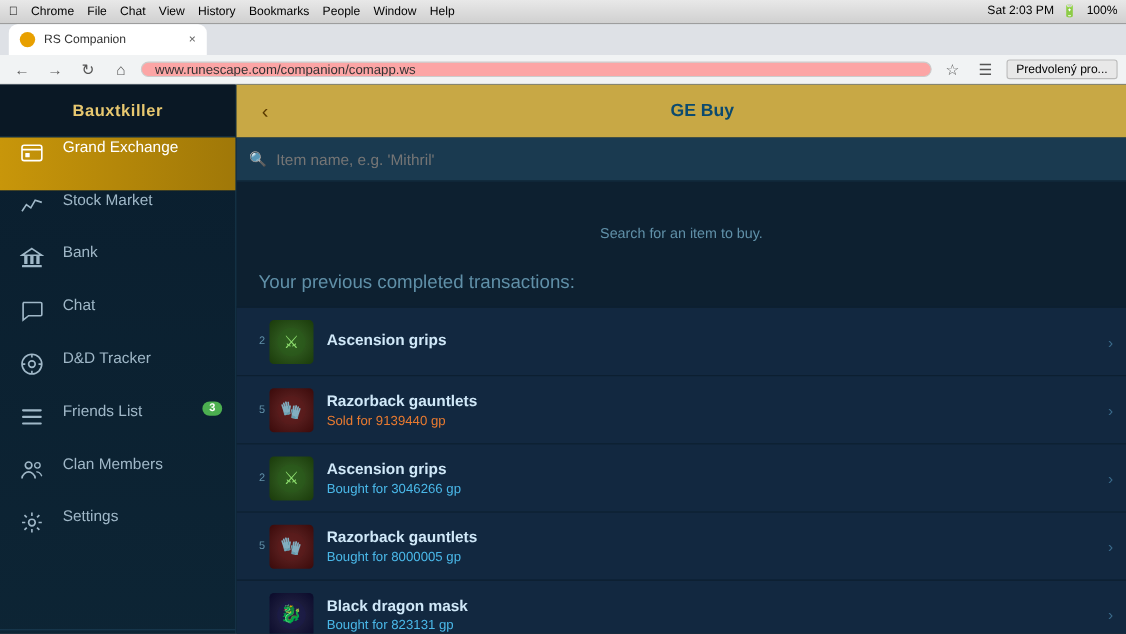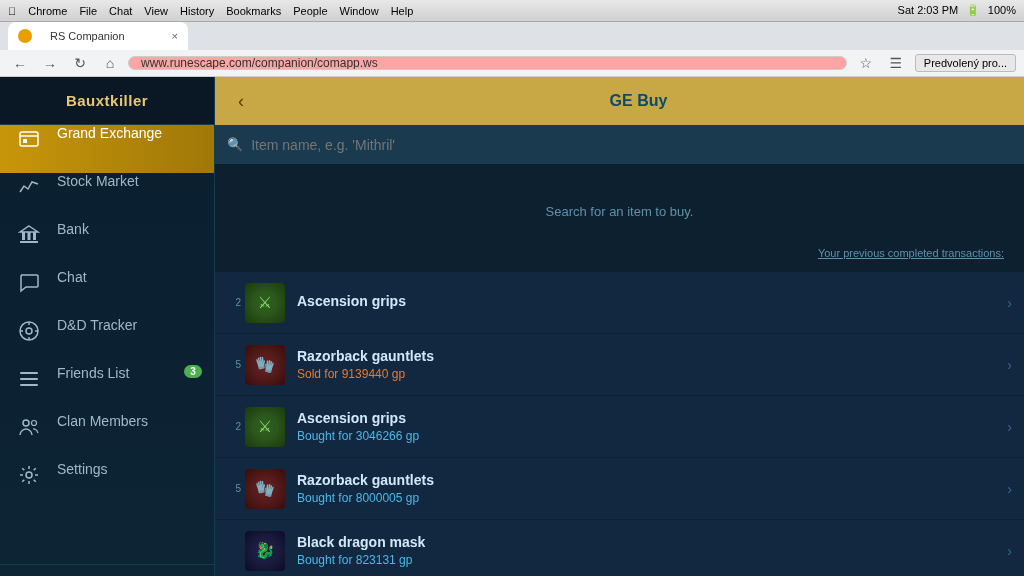--- a/index.html
+++ b/index.html
@@ -38,21 +38,21 @@
     .chrome-tab {
       background: #fff;
       height: 28px;
       min-width: 180px;
       border-radius: 8px 8px 0 0;
       display: flex;
       align-items: center;
       padding: 0 10px;
       font-size: 11px;
       color: #333;
-      gap: 18px;
+      gap: 8px;
       position: relative;
     }
     .chrome-tab .tab-icon {
       width: 14px; height: 14px;
       background: #e8a000;
       border-radius: 50%;
       flex-shrink: 0;
     }
     .chrome-tab .tab-close {
       margin-left: auto;
@@ -239,25 +239,24 @@
     .content-area::-webkit-scrollbar-track { background: #0d2030; }
     .content-area::-webkit-scrollbar-thumb { background: #1a4060; border-radius: 2px; }
 
     .search-hint {
       text-align: center;
       color: #6090a8;
       font-size: 13px;
       padding: 20px;
     }
     .transactions-label {
-      text-align: right;
+      text-align: left;
       color: #6090a8;
-      font-size: 11px;
+      font-size: 17px;
       padding: 8px 20px 12px;
-      text-decoration: underline;
     }
 
     .transaction-row {
       display: flex;
       align-items: center;
       padding: 10px 12px;
       border-top: 1px solid #0d2030;
       cursor: pointer;
       background: #122840;
       transition: background 0.1s;

